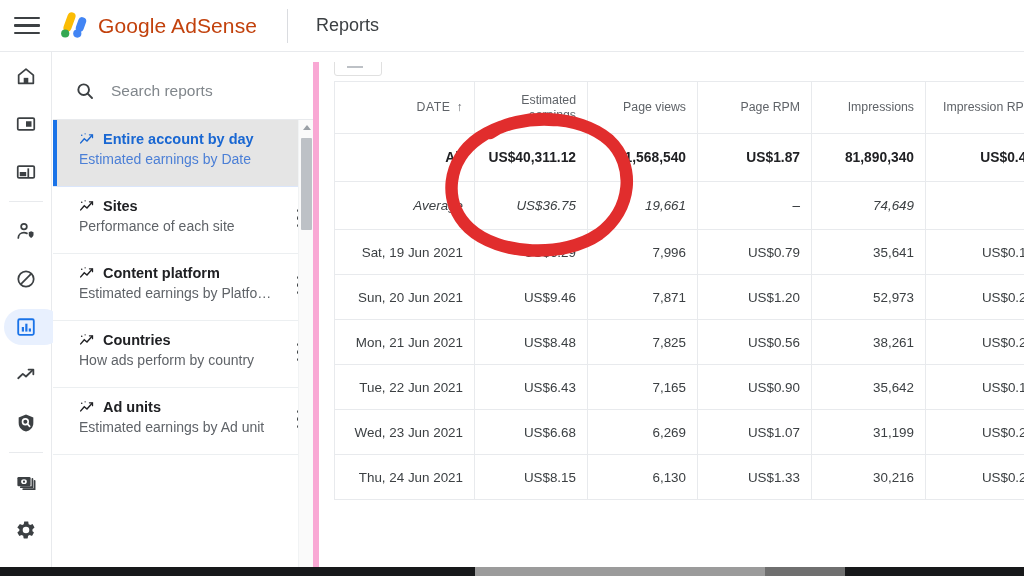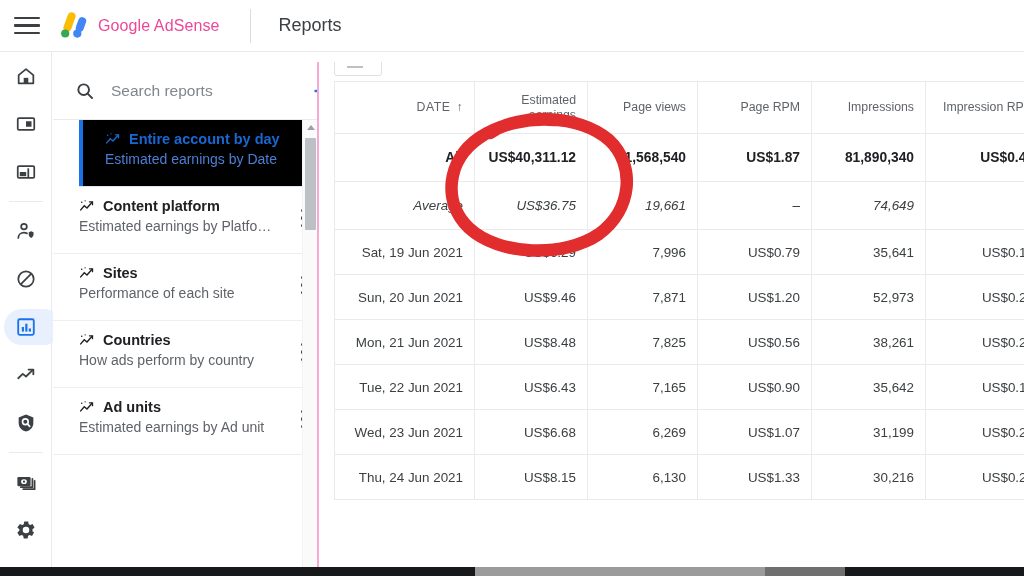--- a/index.html
+++ b/index.html
@@ -15,21 +15,21 @@
   .topbar {
     position: absolute; top: 0; left: 0; width: 1024px; height: 52px;
     background: #fff; display: flex; align-items: center;
     border-bottom: 1px solid #e8eaed;
   }
   .hamburger { width: 26px; height: 18px; margin-left: 14px; margin-right: 16px;
     display: flex; flex-direction: column; justify-content: space-between; cursor: pointer; }
   .hamburger span { display: block; height: 2.4px; background: #3c4043; border-radius: 1px; }
 
   .logo-mark { width: 34px; height: 34px; position: relative; margin-right: 8px; }
-  .brand-text { font-size: 16px; color: #ec4899; letter-spacing: .1px; white-space: nowrap; }
+  .brand-text { font-size: 21px; color: #c2410c; letter-spacing: .1px; white-space: nowrap; }
   .topbar-divider { width: 1px; height: 34px; background: #dadce0; margin: 0 28px 0 30px; }
   .page-title { font-size: 18px; color: #3c4043; white-space: nowrap; }
 
   
   .rail {
     position: absolute; left: 0; top: 52px; width: 52px; height: 524px;
     background: #fff; border-right: 1px solid #e8eaed;
     display: flex; flex-direction: column; align-items: center;
   }
   .rail-item { width: 52px; height: 48px; display: flex; align-items: center;
@@ -38,40 +38,40 @@
   .rail-item.active::before {
     content: ""; position: absolute; left: 4px; top: 6px;
     width: 58px; height: 36px; background: #e8f0fe; border-radius: 18px;
   }
   .rail-item .ico { position: relative; z-index: 1; }
   .rail-sep { width: 34px; height: 1px; background: #e8eaed; margin: 5px 0; flex: none; }
 
   
   .panel {
     position: absolute; left: 53px; top: 62px; width: 266px; height: 514px;
-    background: #fff; border-right: 2px solid #f9a8d4; overflow: hidden;
+    background: #fff; border-right: 6px solid #f9a8d4; overflow: hidden;
   }
   .search-row {
     height: 58px; display: flex; align-items: center; padding: 0 16px 0 22px;
     border-bottom: 1px solid #e8eaed;
   }
   .search-ico { width: 20px; height: 20px; flex: none; margin-right: 16px; }
   .search-input {
     flex: 1; border: none; outline: none; font-size: 15.5px; color: #5f6368;
     font-family: "Liberation Sans", sans-serif; background: transparent;
   }
   .search-input::placeholder { color: #80868b; }
   .plus-btn { width: 24px; height: 24px; flex: none; cursor: pointer; }
 
   .rep-list { position: relative; height: 456px; overflow: hidden; }
   .rep-item {
     position: relative; height: 67px; padding: 11px 34px 0 26px;
     border-bottom: 1px solid #eceff1; cursor: pointer; background: #fff;
   }
-  .rep-item.selected { background: #000000; border-bottom-color: #dbe6fb; margin-left: 26px; }
+  .rep-item.selected { background: #e5e5e5; border-bottom-color: #dbe6fb; }
   .rep-item.selected::before {
     content: ""; position: absolute; left: 0; top: 0; bottom: 0; width: 4px; background: #1a73e8;
   }
   .rep-head { display: flex; align-items: center; gap: 7px; }
   .spark { width: 17px; height: 15px; flex: none; }
   .rep-title { font-size: 14.5px; font-weight: bold; color: #202124; white-space: nowrap;
     overflow: hidden; text-overflow: ellipsis; }
   .rep-item.selected .rep-title { color: #1967d2; }
   .rep-sub { font-size: 14px; color: #5f6368; margin-top: 4px; white-space: nowrap;
     overflow: hidden; text-overflow: ellipsis; }
@@ -277,41 +277,41 @@
 
 
       <div class="rep-item">
         <div class="rep-head">
           <svg class="spark" viewBox="0 0 20 17" fill="none" stroke="#202124" stroke-width="1.7" stroke-linecap="round">
             <path d="M2 12.5 L6.2 7.6 L9.4 10.2 L15.4 3.6"></path>
             <path d="M12.3 3 h3.6 v3.4" stroke-width="1.5"></path>
             <circle cx="3.2" cy="3.4" r=".9" fill="#202124" stroke="none"></circle>
             <circle cx="7.2" cy="1.8" r=".8" fill="#202124" stroke="none"></circle>
           </svg>
-          <div class="rep-title">Content platform</div>
-        </div>
-        <div class="rep-sub">Estimated earnings by Platfo…</div>
+          <div class="rep-title">Sites</div>
+        </div>
+        <div class="rep-sub">Performance of each site</div>
         <div class="kebab">
             <i></i>
             <i></i>
             <i></i>
           </div>
       </div>
 
       <div class="rep-item">
         <div class="rep-head">
           <svg class="spark" viewBox="0 0 20 17" fill="none" stroke="#202124" stroke-width="1.7" stroke-linecap="round">
             <path d="M2 12.5 L6.2 7.6 L9.4 10.2 L15.4 3.6"></path>
             <path d="M12.3 3 h3.6 v3.4" stroke-width="1.5"></path>
             <circle cx="3.2" cy="3.4" r=".9" fill="#202124" stroke="none"></circle>
             <circle cx="7.2" cy="1.8" r=".8" fill="#202124" stroke="none"></circle>
           </svg>
-          <div class="rep-title">Sites</div>
-        </div>
-        <div class="rep-sub">Performance of each site</div>
+          <div class="rep-title">Content platform</div>
+        </div>
+        <div class="rep-sub">Estimated earnings by Platfo…</div>
         <div class="kebab">
             <i></i>
             <i></i>
             <i></i>
           </div>
       </div>
 
       <div class="rep-item">
         <div class="rep-head">
           <svg class="spark" viewBox="0 0 20 17" fill="none" stroke="#202124" stroke-width="1.7" stroke-linecap="round">

